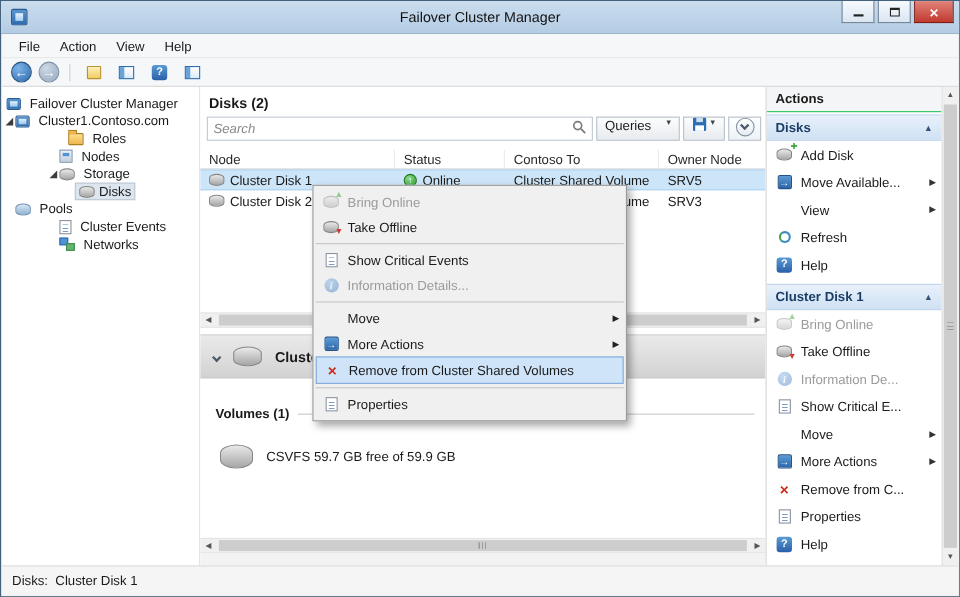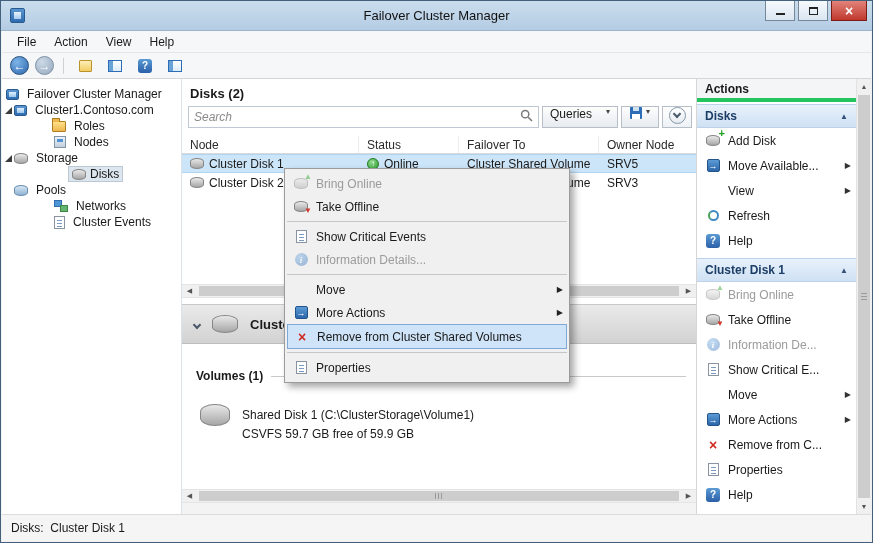--- a/index.html
+++ b/index.html
@@ -107,21 +107,21 @@
 .volumes-hd{position:absolute;top:290px;left:14px;right:10px;display:flex;align-items:center;gap:8px}
 .v-label{font-weight:bold}
 .v-rule{flex:1;height:1px;background:#c9c9c9}
 .volume-row{position:absolute;top:325px;left:18px;display:flex;gap:12px;align-items:flex-start}
 .v-texts{display:flex;flex-direction:column;gap:5px;padding-top:4px}
 .c-bottom{position:absolute;top:424px;left:0;right:0;bottom:0;background:#f3f3f3}
 
 
 .actions{position:absolute;right:0;top:0;bottom:0;width:175px;background:#fff;border-left:1px solid #d6d6d6}
 .a-body{position:absolute;left:0;right:15px;top:0;bottom:0;overflow:hidden}
-.a-title{height:23px;border-bottom:4px solid #22c55e;display:flex;align-items:center;padding-left:8px;font-weight:bold;background:#f4f5f6}
+.a-title{height:23px;border-bottom:1px solid #22c55e;display:flex;align-items:center;padding-left:8px;font-weight:bold;background:#f4f5f6}
 .a-hdr{margin-top:2px;height:24px;display:flex;align-items:center;justify-content:space-between;padding:0 8px;background:linear-gradient(#e8f1fb,#cfe1f3);border-top:1px solid #bcd2ea;border-bottom:1px solid #bcd2ea;color:#1c3e66;font-weight:bold}
 .a-hdr.second{margin-top:5px}
 .a-collapse{font-size:8px;color:#35507a}
 .a-item{display:flex;align-items:center;height:25px;padding:0 5px 0 7px;gap:6px}
 .a-ic{width:18px;display:flex;justify-content:center;flex:none}
 .a-label{flex:1;white-space:nowrap;overflow:hidden}
 .a-sub{font-size:8px;color:#333;flex:none}
 .disabled{color:#9b9b9b}
 .disabled .a-ic,.disabled .cm-ic{opacity:.45}
 .a-scroll{position:absolute;right:0;top:0;bottom:0;width:15px;background:#f0f0f0;border-left:1px solid #e2e2e2}
@@ -208,39 +208,39 @@
         <span class="texp">
             <span class="exp-tri"></span>
           </span>
         <span class="tico">
             <span class="ic-cluster"></span>
           </span>
         <span class="t-inner">
             <span>Cluster1.Contoso.com</span>
           </span>
       </div>
-      <div class="trow" style="padding-left:38px">
+      <div class="trow" style="padding-left:48px">
         <span class="texp"></span>
         <span class="tico">
             <span class="ic-folder"></span>
           </span>
         <span class="t-inner">
             <span>Roles</span>
           </span>
       </div>
       <div class="trow" style="padding-left:40px">
         <span class="texp"></span>
         <span class="tico">
             <span class="ic-server"></span>
           </span>
         <span class="t-inner">
             <span>Nodes</span>
           </span>
       </div>
-      <div class="trow" style="">
+      <div class="trow" style="padding-left:40px">
         <span class="texp">
             <span class="exp-tri"></span>
           </span>
         <span class="tico">
             <span class="cyl"></span>
           </span>
         <span class="t-inner">
             <span>Storage</span>
           </span>
       </div>
@@ -258,33 +258,33 @@
         <span class="tico">
             <span class="cyl pool"></span>
           </span>
         <span class="t-inner">
             <span>Pools</span>
           </span>
       </div>
       <div class="trow" style="padding-left:40px">
         <span class="texp"></span>
         <span class="tico">
-            <span class="ic-net"></span>
-          </span>
-        <span class="t-inner">
-            <span>Networks</span>
+            <span class="ic-sheet"></span>
+          </span>
+        <span class="t-inner">
+            <span>Cluster Events</span>
           </span>
       </div>
       <div class="trow" style="padding-left:40px">
         <span class="texp"></span>
         <span class="tico">
-            <span class="ic-sheet"></span>
-          </span>
-        <span class="t-inner">
-            <span>Cluster Events</span>
+            <span class="ic-net"></span>
+          </span>
+        <span class="t-inner">
+            <span>Networks</span>
           </span>
       </div>
     </div>
 
     <div class="center">
       <div class="c-title">Disks (2)</div>
 
       <div class="search-row">
         <div class="search-box">
           <input placeholder="Search" style="">
@@ -306,21 +306,21 @@
         <div class="btn collapse-btn">
           <span class="circle-chev">
               <span class="chev-sm"></span>
             </span>
         </div>
       </div>
 
       <div class="thead">
         <div class="th col-name">Node</div>
         <div class="th col-status">Status</div>
-        <div class="th col-assigned">Failover To</div>
+        <div class="th col-assigned">Contoso To</div>
         <div class="th col-owner">Owner Node</div>
       </div>
 
       <div class="row row1 selected">
         <div class="cell col-name">
           <span class="icw">
               <span class="cyl"></span>
             </span>
           <span>Cluster Disk 1</span>
         </div>
@@ -374,21 +374,20 @@
       </div>
 
       <div class="volumes-hd">
         <span class="v-label">Volumes (1)</span>
         <span class="v-rule"></span>
       </div>
 
       <div class="volume-row">
         <span class="cyl cyl-xl"></span>
         <span class="v-texts">
-          <span>Shared Disk 1 (C:\ClusterStorage\Volume1)</span>
           <span>CSVFS 59.7 GB free of 59.9 GB</span>
         </span>
       </div>
 
       <div class="hscroll hs2">
         <span class="sbtn">◀</span>
         <span class="strack">
             <span class="sthumb"></span>
           </span>
         <span class="sbtn">▶</span>

